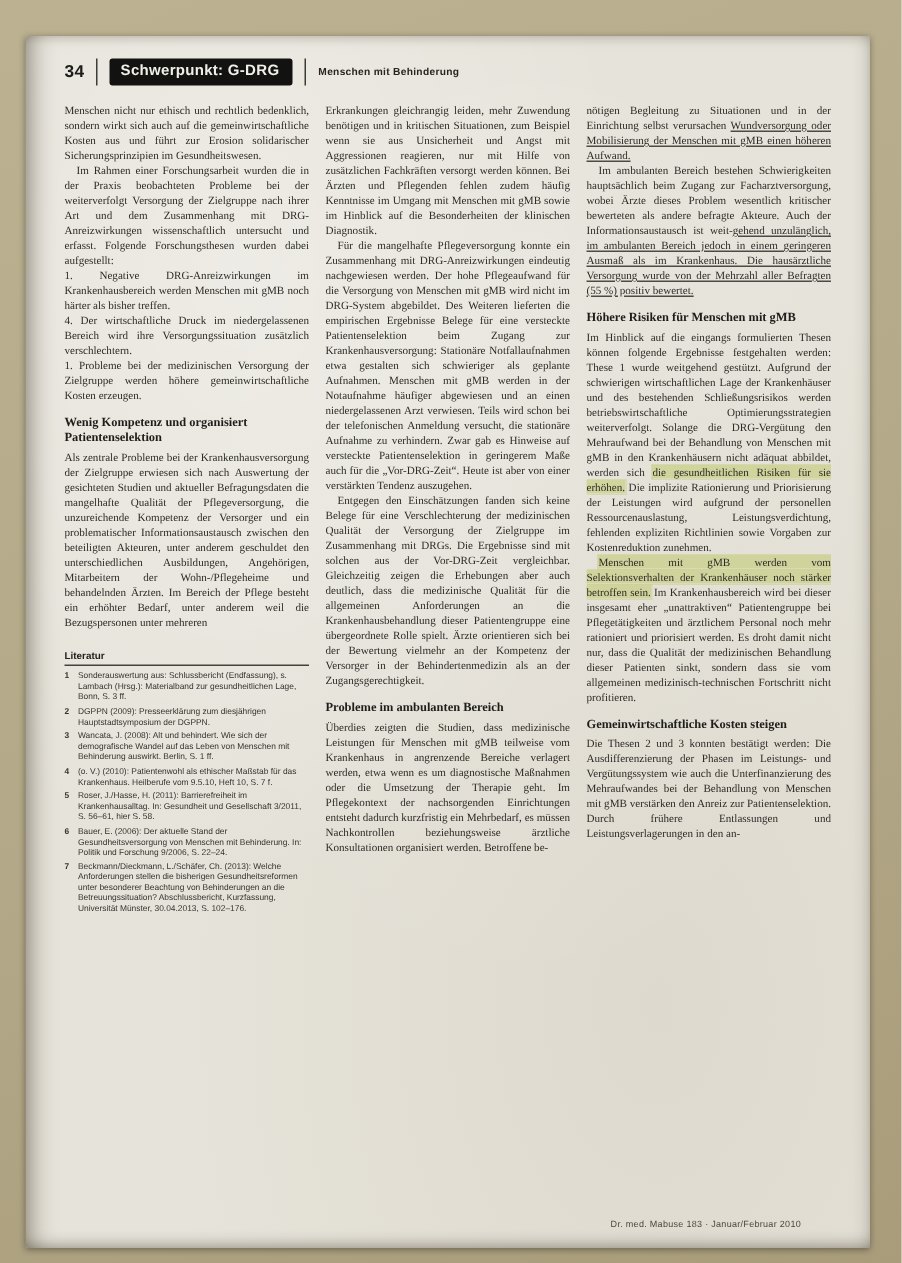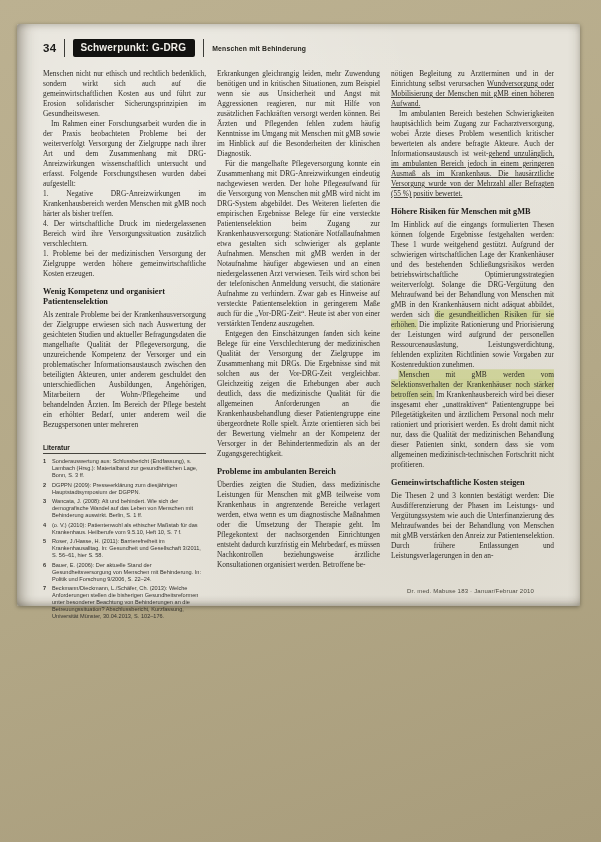--- a/index.html
+++ b/index.html
@@ -2,21 +2,21 @@
 <html lang="de"><head>
 <meta charset="utf-8">
 <style>
   html,body{margin:0;padding:0;}
   body{
     width:601px;height:842px;position:relative;overflow:hidden;
     background:linear-gradient(160deg,#bcb191 0%,#b3a887 55%,#a89c7b 100%);
     font-family:"Liberation Sans",sans-serif;
   }
   .page{
-    position:absolute;left:17px;top:24px;width:563px;height:582px;
+    position:absolute;left:17px;top:24px;width:563px;height:808px;
     background:
       radial-gradient(ellipse at 25% 20%, rgba(255,255,255,.30), transparent 45%),
       radial-gradient(ellipse at 75% 80%, rgba(140,128,100,.10), transparent 55%),
       radial-gradient(ellipse at 60% 40%, rgba(255,255,255,.12), transparent 50%),
       #e6e3da;
     box-shadow:
       inset 12px 0 16px -9px rgba(55,45,25,.5),
       inset -7px 0 12px -7px rgba(55,45,25,.28),
       inset 0 -7px 10px -6px rgba(55,45,25,.35),
       inset 0 5px 8px -6px rgba(55,45,25,.25),
@@ -69,21 +69,21 @@
     <span class="page-num">34</span>
     <span class="vline"></span>
     <span class="badge">Schwerpunkt: G-DRG</span>
     <span class="vline"></span>
     <span class="topic">Menschen mit Behinderung</span>
   </div>
 
   <div class="content">
 
     <div class="col">
-      <p class="body">Menschen nicht nur ethisch und rechtlich bedenklich, sondern wirkt sich auch auf die gemeinwirtschaftlichen Kosten aus und führt zur Erosion solidarischer Sicherungsprinzipien im Gesundheitswesen.</p>
+      <p class="body">Menschen nicht nur ethisch und rechtlich bedenklich, sondern wirkt sich auch auf die gemeinwirtschaftliche Kosten aus und führt zur Erosion solidarischer Sicherungsprinzipien im Gesundheitswesen.</p>
       <p class="body indent">Im Rahmen einer Forschungsarbeit wurden die in der Praxis beobachteten Probleme bei der weiterverfolgt Versorgung der Zielgruppe nach ihrer Art und dem Zusammenhang mit DRG-Anreizwirkungen wissenschaftlich untersucht und erfasst. Folgende Forschungsthesen wurden dabei aufgestellt:</p>
       <p class="thesis">1. Negative DRG-Anreizwirkungen im Krankenhausbereich werden Menschen mit gMB noch härter als bisher treffen.</p>
       <p class="thesis">4. Der wirtschaftliche Druck im niedergelassenen Bereich wird ihre Versorgungssituation zusätzlich verschlechtern.</p>
       <p class="thesis">1. Probleme bei der medizinischen Versorgung der Zielgruppe werden höhere gemeinwirtschaftliche Kosten erzeugen.</p>
       <h3 class="colhead">Wenig Kompetenz und organisiert Patientenselektion</h3>
       <p class="body">Als zentrale Probleme bei der Krankenhausversorgung der Zielgruppe erwiesen sich nach Auswertung der gesichteten Studien und aktueller Befragungsdaten die mangelhafte Qualität der Pflegeversorgung, die unzureichende Kompetenz der Versorger und ein problematischer Informationsaustausch zwischen den beteiligten Akteuren, unter anderem geschuldet den unterschiedlichen Ausbildungen, Angehörigen, Mitarbeitern der Wohn-/Pflegeheime und behandelnden Ärzten. Im Bereich der Pflege besteht ein erhöhter Bedarf, unter anderem weil die Bezugspersonen unter mehreren</p>
 
       <div class="lit">
         <div class="lit-title">Literatur</div>
         <div class="lit-item">
@@ -119,21 +119,21 @@
 
     <div class="col">
       <p class="body">Erkrankungen gleichrangig leiden, mehr Zuwendung benötigen und in kritischen Situationen, zum Beispiel wenn sie aus Unsicherheit und Angst mit Aggressionen reagieren, nur mit Hilfe von zusätzlichen Fachkräften versorgt werden können. Bei Ärzten und Pflegenden fehlen zudem häufig Kenntnisse im Umgang mit Menschen mit gMB sowie im Hinblick auf die Besonderheiten der klinischen Diagnostik.</p>
       <p class="body indent">Für die mangelhafte Pflegeversorgung konnte ein Zusammenhang mit DRG-Anreizwirkungen eindeutig nachgewiesen werden. Der hohe Pflegeaufwand für die Versorgung von Menschen mit gMB wird nicht im DRG-System abgebildet. Des Weiteren lieferten die empirischen Ergebnisse Belege für eine versteckte Patientenselektion beim Zugang zur Krankenhausversorgung: Stationäre Notfallaufnahmen etwa gestalten sich schwieriger als geplante Aufnahmen. Menschen mit gMB werden in der Notaufnahme häufiger abgewiesen und an einen niedergelassenen Arzt verwiesen. Teils wird schon bei der telefonischen Anmeldung versucht, die stationäre Aufnahme zu verhindern. Zwar gab es Hinweise auf versteckte Patientenselektion in geringerem Maße auch für die „Vor-DRG-Zeit“. Heute ist aber von einer verstärkten Tendenz auszugehen.</p>
       <p class="body indent">Entgegen den Einschätzungen fanden sich keine Belege für eine Verschlechterung der medizinischen Qualität der Versorgung der Zielgruppe im Zusammenhang mit DRGs. Die Ergebnisse sind mit solchen aus der Vor-DRG-Zeit vergleichbar. Gleichzeitig zeigen die Erhebungen aber auch deutlich, dass die medizinische Qualität für die allgemeinen Anforderungen an die Krankenhausbehandlung dieser Patientengruppe eine übergeordnete Rolle spielt. Ärzte orientieren sich bei der Bewertung vielmehr an der Kompetenz der Versorger in der Behindertenmedizin als an der Zugangsgerechtigkeit.</p>
       <h3 class="colhead">Probleme im ambulanten Bereich</h3>
       <p class="body">Überdies zeigten die Studien, dass medizinische Leistungen für Menschen mit gMB teilweise vom Krankenhaus in angrenzende Bereiche verlagert werden, etwa wenn es um diagnostische Maßnahmen oder die Umsetzung der Therapie geht. Im Pflegekontext der nachsorgenden Einrichtungen entsteht dadurch kurzfristig ein Mehrbedarf, es müssen Nachkontrollen beziehungsweise ärztliche Konsultationen organisiert werden. Betroffene be-</p>
     </div>
 
     <div class="col">
-      <p class="body"><span>nötigen Begleitung zu Arztterminen und in der Einrichtung selbst verursachen </span><span class="ul">Wundversorgung oder Mobilisierung der Menschen mit gMB einen höheren Aufwand.</span></p>
+      <p class="body"><span>nötigen Begleitung zu Situationen und in der Einrichtung selbst verursachen </span><span class="ul">Wundversorgung oder Mobilisierung der Menschen mit gMB einen höheren Aufwand.</span></p>
       <p class="body indent"><span>Im ambulanten Bereich bestehen Schwierigkeiten hauptsächlich beim Zugang zur Facharztversorgung, wobei Ärzte dieses Problem wesentlich kritischer bewerteten als andere befragte Akteure. Auch der Informationsaustausch ist weit-</span><span class="ul">gehend unzulänglich, im ambulanten Bereich jedoch in einem geringeren Ausmaß als im Krankenhaus. Die hausärztliche Versorgung wurde von der Mehrzahl aller Befragten (55 %) positiv bewertet.</span></p>
       <h3 class="colhead">Höhere Risiken für Menschen mit gMB</h3>
       <p class="body"><span>Im Hinblick auf die eingangs formulierten Thesen können folgende Ergebnisse festgehalten werden: These 1 wurde weitgehend gestützt. Aufgrund der schwierigen wirtschaftlichen Lage der Krankenhäuser und des bestehenden Schließungsrisikos werden betriebswirtschaftliche Optimierungsstrategien weiterverfolgt. Solange die DRG-Vergütung den Mehraufwand bei der Behandlung von Menschen mit gMB in den Krankenhäusern nicht adäquat abbildet, werden sich </span><span class="hl">die gesundheitlichen Risiken für sie erhöhen.</span><span> Die implizite Rationierung und Priorisierung der Leistungen wird aufgrund der personellen Ressourcenauslastung, Leistungsverdichtung, fehlenden expliziten Richtlinien sowie Vorgaben zur Kostenreduktion zunehmen.</span></p>
       <p class="body indent"><span class="hl">Menschen mit gMB werden vom Selektionsverhalten der Krankenhäuser noch stärker betroffen sein.</span><span> Im Krankenhausbereich wird bei dieser insgesamt eher „unattraktiven“ Patientengruppe bei Pflegetätigkeiten und ärztlichem Personal noch mehr rationiert und priorisiert werden. Es droht damit nicht nur, dass die Qualität der medizinischen Behandlung dieser Patienten sinkt, sondern dass sie vom allgemeinen medizinisch-technischen Fortschritt nicht profitieren.</span></p>
       <h3 class="colhead">Gemeinwirtschaftliche Kosten steigen</h3>
       <p class="body">Die Thesen 2 und 3 konnten bestätigt werden: Die Ausdifferenzierung der Phasen im Leistungs- und Vergütungssystem wie auch die Unterfinanzierung des Mehraufwandes bei der Behandlung von Menschen mit gMB verstärken den Anreiz zur Patientenselektion. Durch frühere Entlassungen und Leistungsverlagerungen in den an-</p>
     </div>
 
   </div>
 

